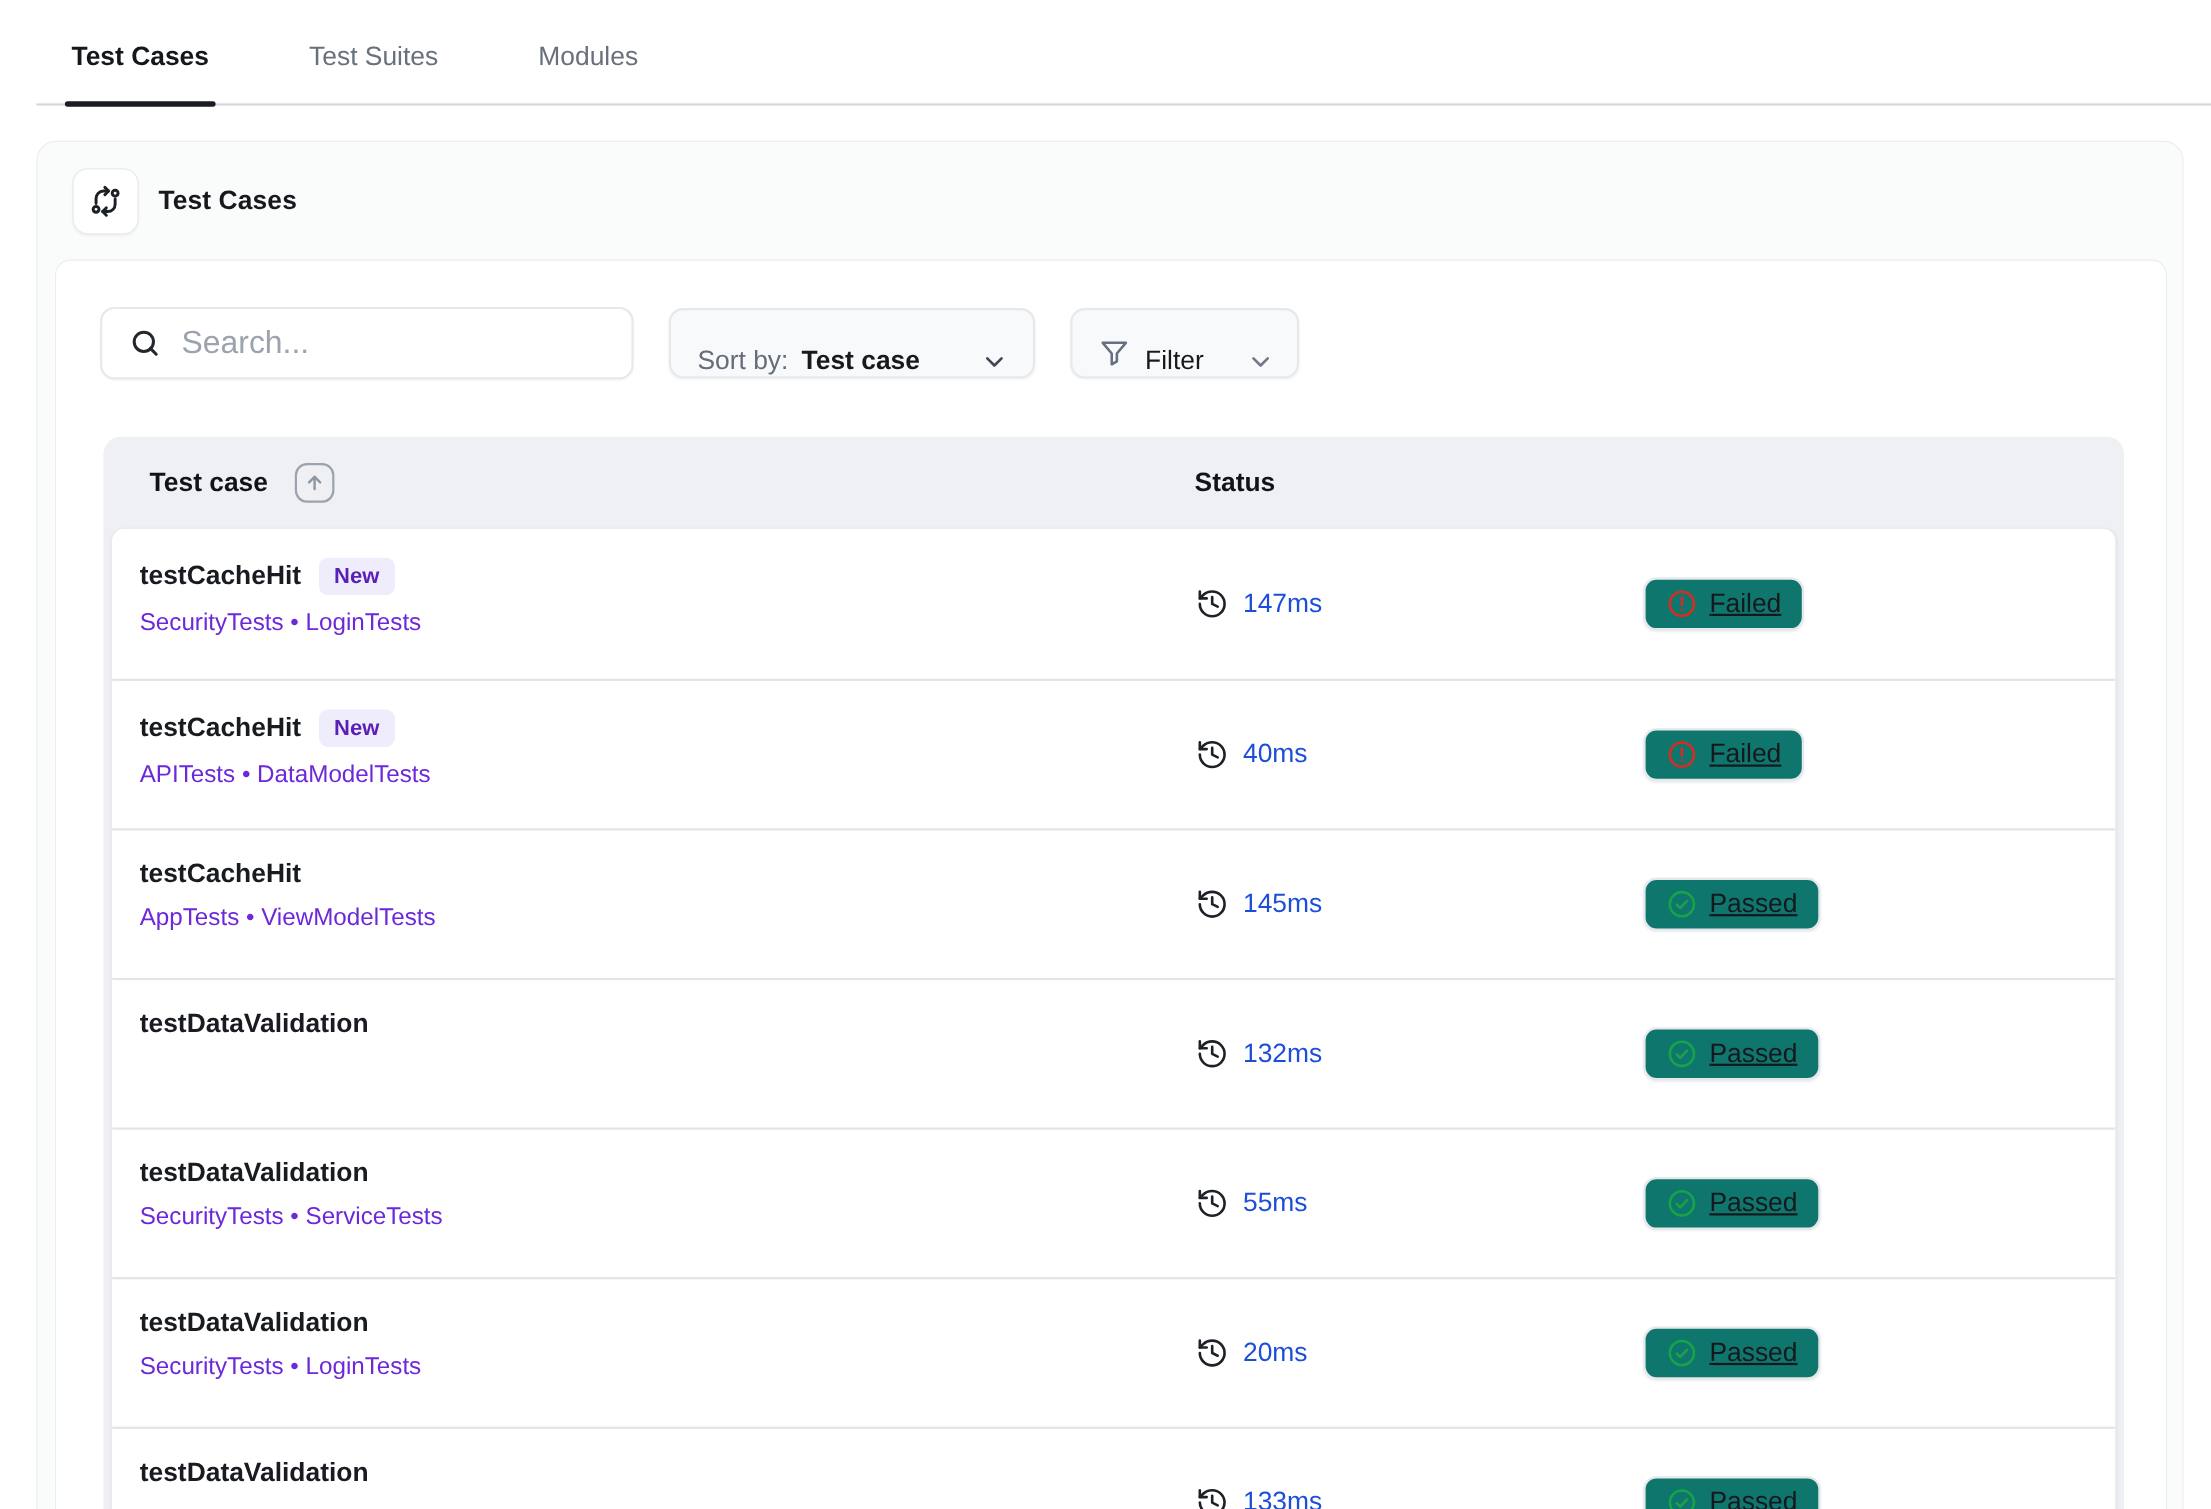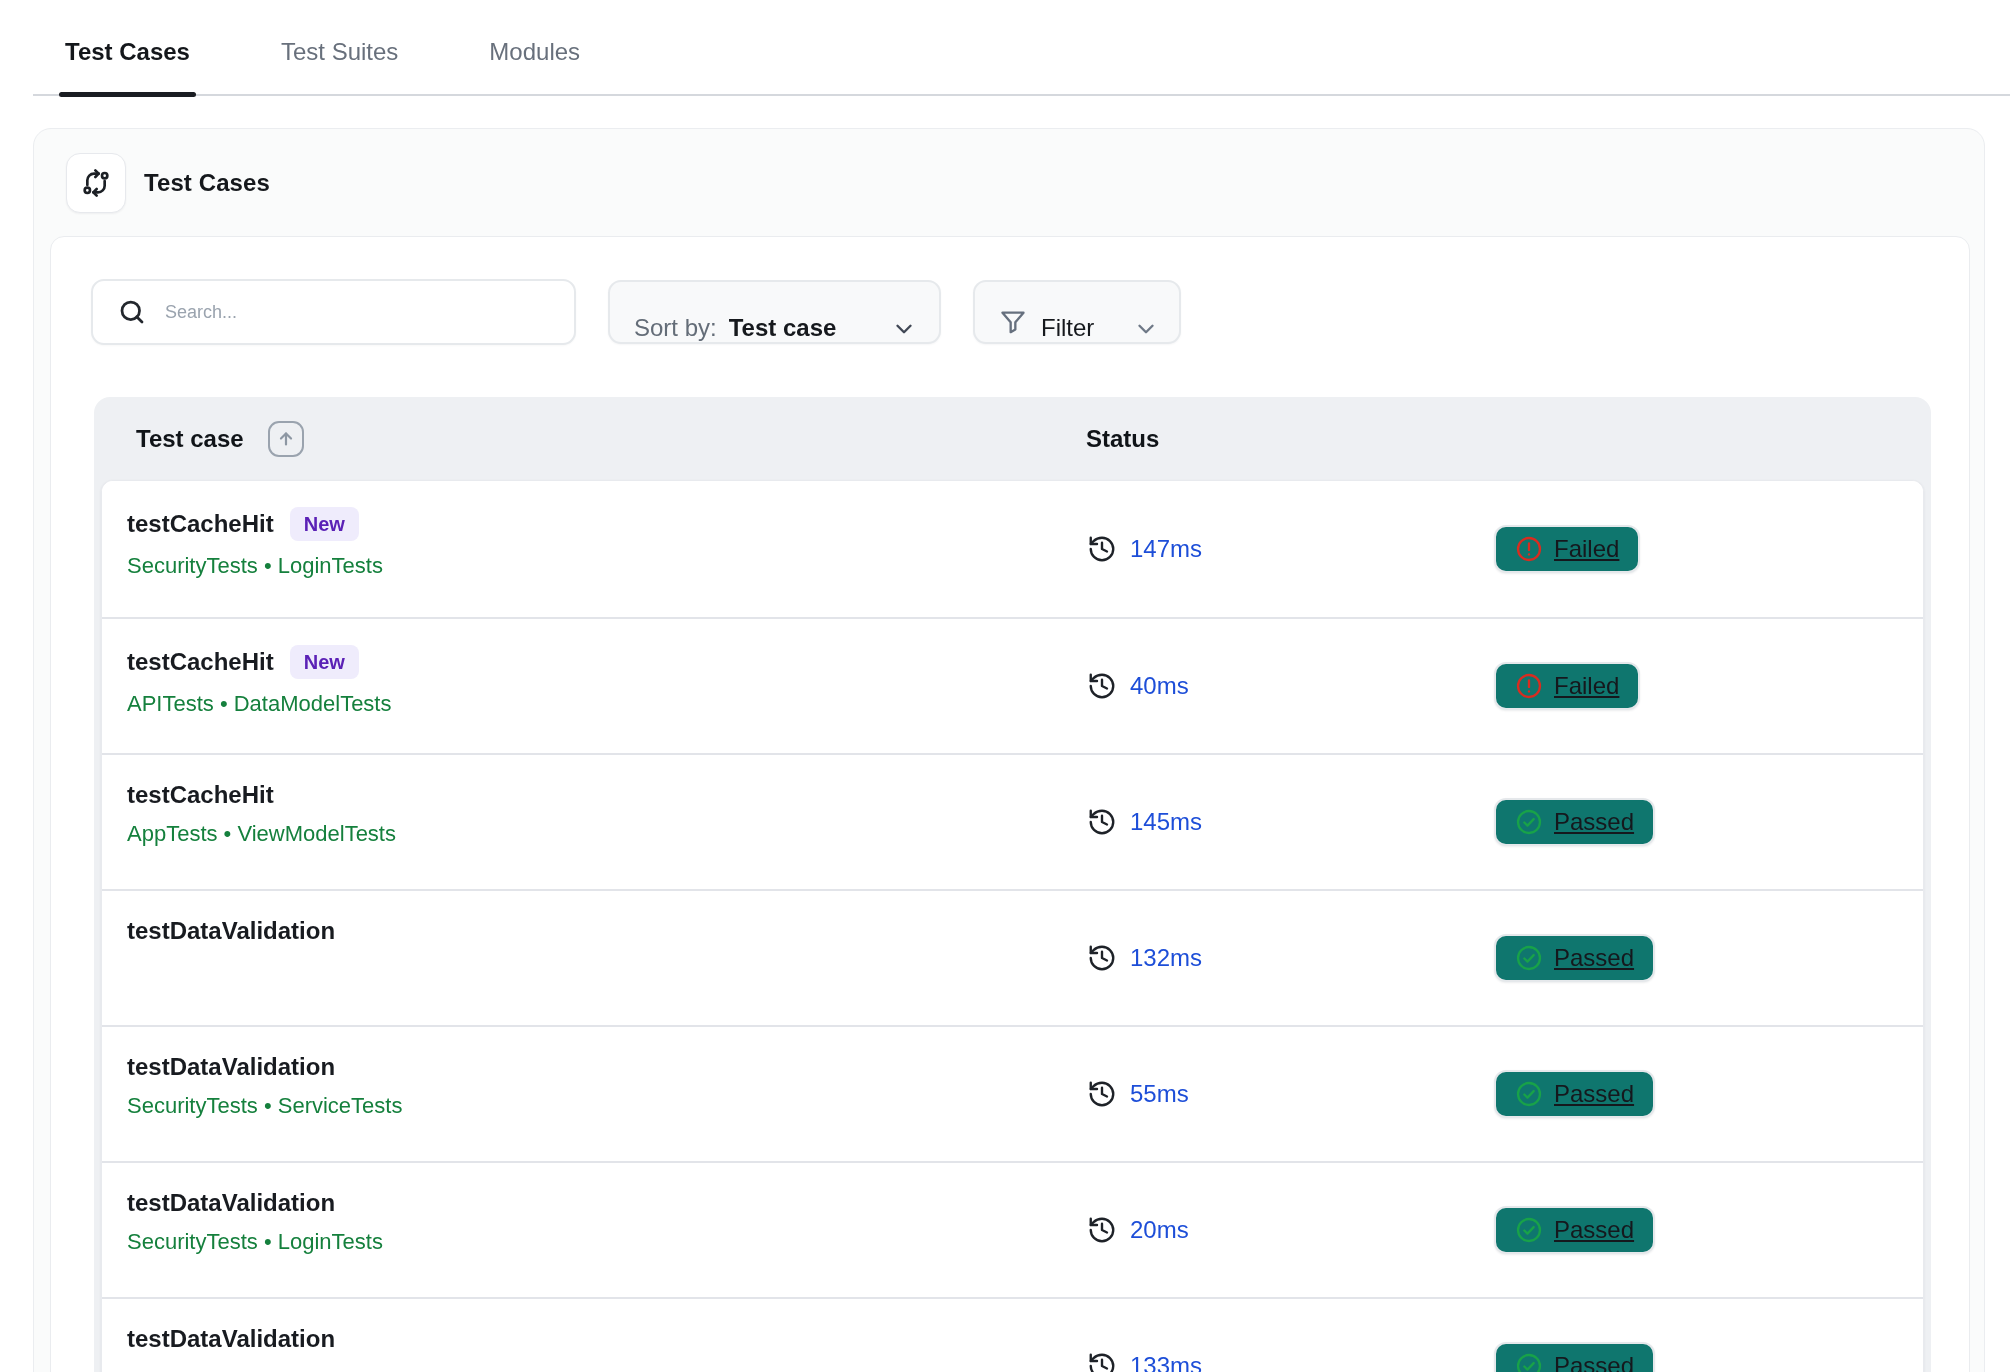--- a/index.html
+++ b/index.html
@@ -31,21 +31,21 @@
   
   .panel { position:absolute; left:16px; top:107px; width:1920px; height:1310px;
            background:#fff; border:1px solid #eaecef; border-radius:14px; }
 
   
   .toolbar { position:absolute; left:40px; top:42px; display:flex; align-items:center; gap:32px; }
   .search { width:485px; height:66px; background:#fff; border:2px solid #e6e9ec; border-radius:13px;
             display:flex; align-items:center; padding:0 20px 0 24px; gap:18px;
             box-shadow:0 1px 2px rgba(16,24,40,.03); }
   .search svg { width:30px; height:30px; stroke:#23272d; flex:0 0 auto; }
-  .search input { border:0; outline:none; width:100%; font-size:18px; color:#15181d;
+  .search input { border:0; outline:none; width:100%; font-size:29px; color:#15181d;
                   font-family:"Liberation Sans","DejaVu Sans",sans-serif; background:transparent; }
   .search input::placeholder { color:#9aa3ae; }
   .btn { height:64px; background:#f8f9fa; border:2px solid #e6e9ec; border-radius:13px;
          display:flex; align-items:flex-end; font-size:24px; cursor:pointer;
          font-family:"Liberation Sans","DejaVu Sans",sans-serif;
          box-shadow:0 1px 2px rgba(16,24,40,.04); }
   .btn-sort { width:333px; padding:0 22px 0 24px; gap:12px; }
   .btn-filter { width:208px; padding:0 20px 0 24px; gap:14px; }
   .muted { color:#646d78; }
   .strong { color:#16191d; font-weight:700; }
@@ -70,21 +70,21 @@
           border:1px solid #e8eaee; border-radius:12px;
           box-shadow:0 1px 3px rgba(16,24,40,.07); overflow:hidden; }
   .row { height:136px; display:grid; grid-template-columns:960px 407px auto;
          padding-left:25px; background:#fff; }
   .row + .row { border-top:2.5px solid #e2e4e9; }
   .cell-main { padding-top:26px; display:flex; flex-direction:column; gap:12px; }
   .name-line { display:flex; align-items:center; gap:16px; }
   .t-name { font-size:24px; font-weight:700; color:#181b20; }
   .badge-new { background:#efecfc; color:#5b21b6; font-size:20px; font-weight:700;
                padding:6px 14px; border-radius:8px; line-height:1.1; }
-  .t-sub { font-size:22px; color:#15803d; }
+  .t-sub { font-size:22px; color:#6d28d9; }
   .cell-dur { display:flex; align-items:center; gap:13px; }
   .cell-dur svg { width:30px; height:30px; stroke:#1e2228; }
   .d-text { font-size:24px; font-weight:500; color:#1d4ed8; }
   .cell-stat { display:flex; align-items:center; }
   .status-badge { display:inline-flex; align-items:center; gap:11px; background:#0f766e;
                   border:2px solid #e5e8eb; border-radius:12px; padding:8px 19px;
                   box-shadow:0 1px 2px rgba(16,24,40,.08);text-decoration:underline; }
   .status-badge svg { width:28px; height:28px; }
   .si-failed svg { stroke:#d92c20; }
   .si-passed svg { stroke:#18a249; }

